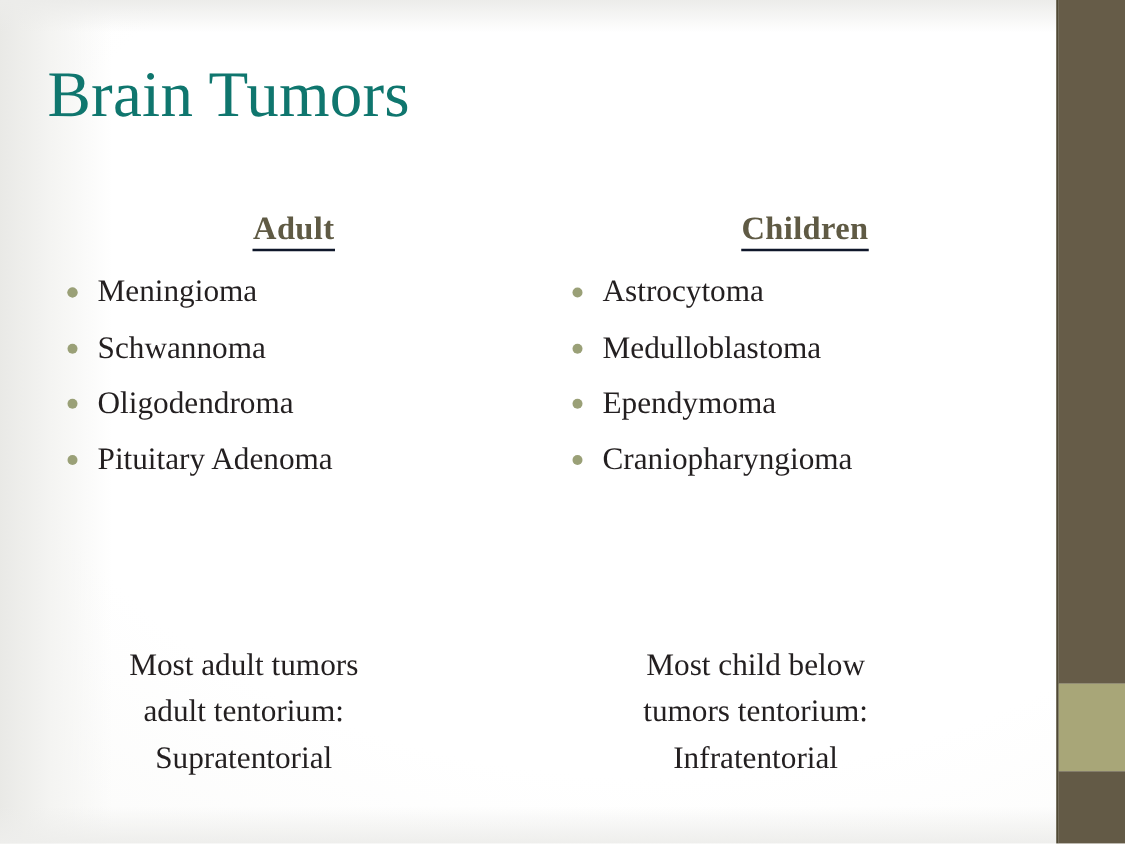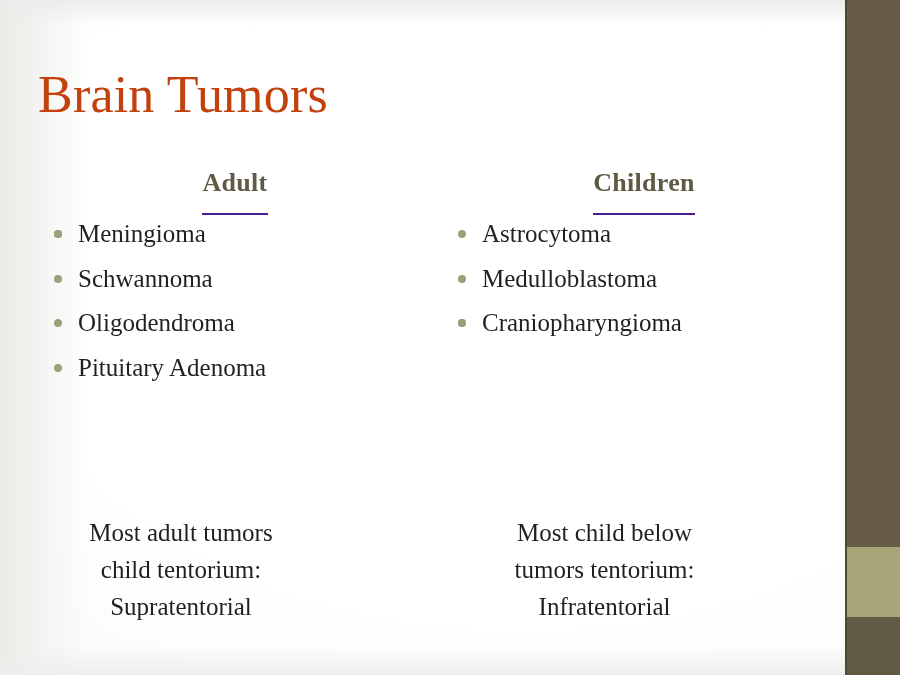--- a/index.html
+++ b/index.html
@@ -66,45 +66,44 @@
   .seg-mid    { top: 547px; height: 70px;  background: #a8a678; }
   .seg-bottom { top: 617px; height: 58px;  background: #635a46; }
 
   
   .title {
     position: absolute;
     left: 38px;
     top: 48px;
     font-size: 52px;
     line-height: 1.1;
-    color: #c2410c;
+    color: #0f766e;
     letter-spacing: 0.2px;
     white-space: nowrap;
-    margin-top: 18px;
   }
 
   
   .col {
     position: absolute;
     top: 168px;
   }
   .col-adult    { left: 40px;  width: 390px; }
   .col-children { left: 444px; width: 400px; }
 
   .col-head {
     text-align: center;
     font-weight: bold;
     font-size: 26px;
     color: #5f5a44;
     margin: 0 0 14px 0;
     letter-spacing: 0.3px;
   }
   .col-head span {
-    border-bottom: 2px solid #4c1d95;
-    padding-bottom: 16px;
+    border-bottom: 2px solid #0f172a;
+    padding-bottom: 2px;
   }
   .col-head.head-adult    { padding-right: 0px; }
 
   ul.bullets {
     list-style: none;
     margin: 0;
     padding: 0;
   }
   ul.bullets li {
     position: relative;
@@ -126,21 +125,21 @@
 
   
   .note {
     position: absolute;
     top: 514px;
     text-align: center;
     font-size: 25px;
     line-height: 37px;
     color: #231f20;
   }
-  .note-left  { left: 26px;  width: 310px; }
+  .note-left  { left: 40px;  width: 310px; }
   .note-right { left: 447px; width: 315px; }
   .note .nline { display: block; white-space: nowrap; }
 </style>
 </head>
 <body>
 
 <div id="slide">
 
   <div class="slide-bg"></div>
   <div class="slide-bg-left"></div>
@@ -184,31 +183,32 @@
       <li>
         <span class="dot"></span>
         <span>Astrocytoma</span>
       </li>
       <li>
         <span class="dot"></span>
         <span>Medulloblastoma</span>
       </li>
       <li>
         <span class="dot"></span>
+        <span>Ependymoma</span>
       </li>
       <li>
         <span class="dot"></span>
         <span>Craniopharyngioma</span>
       </li>
     </ul>
   </div>
 
   <div class="note note-left">
     <span class="nline">Most adult tumors</span>
-    <span class="nline">child tentorium:</span>
+    <span class="nline">adult tentorium:</span>
     <span class="nline">Supratentorial</span>
   </div>
 
   <div class="note note-right">
     <span class="nline">Most child below</span>
     <span class="nline">tumors tentorium:</span>
     <span class="nline">Infratentorial</span>
   </div>
 
   <div class="sidebar">

